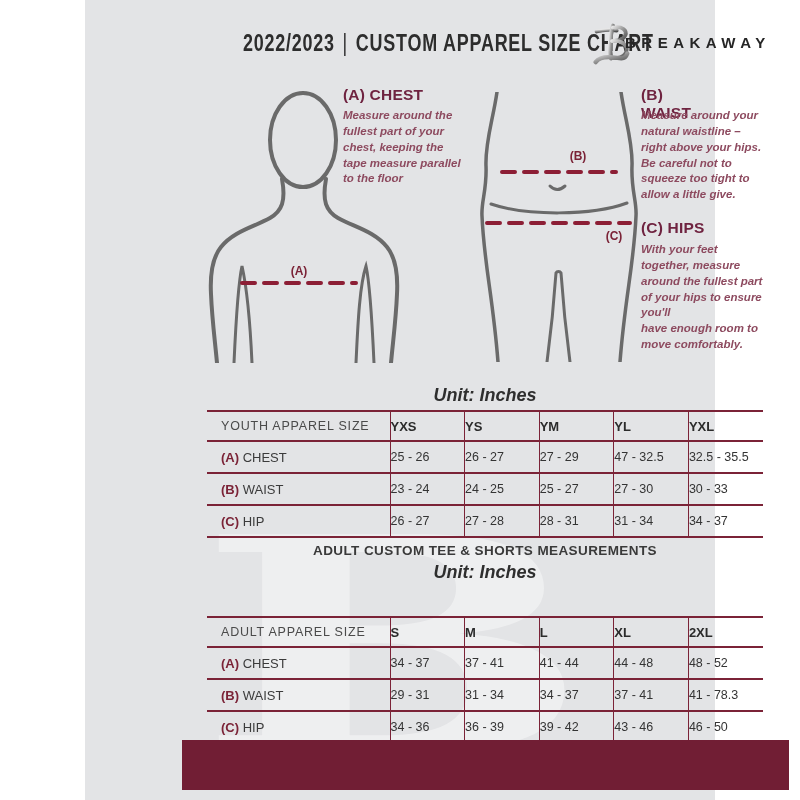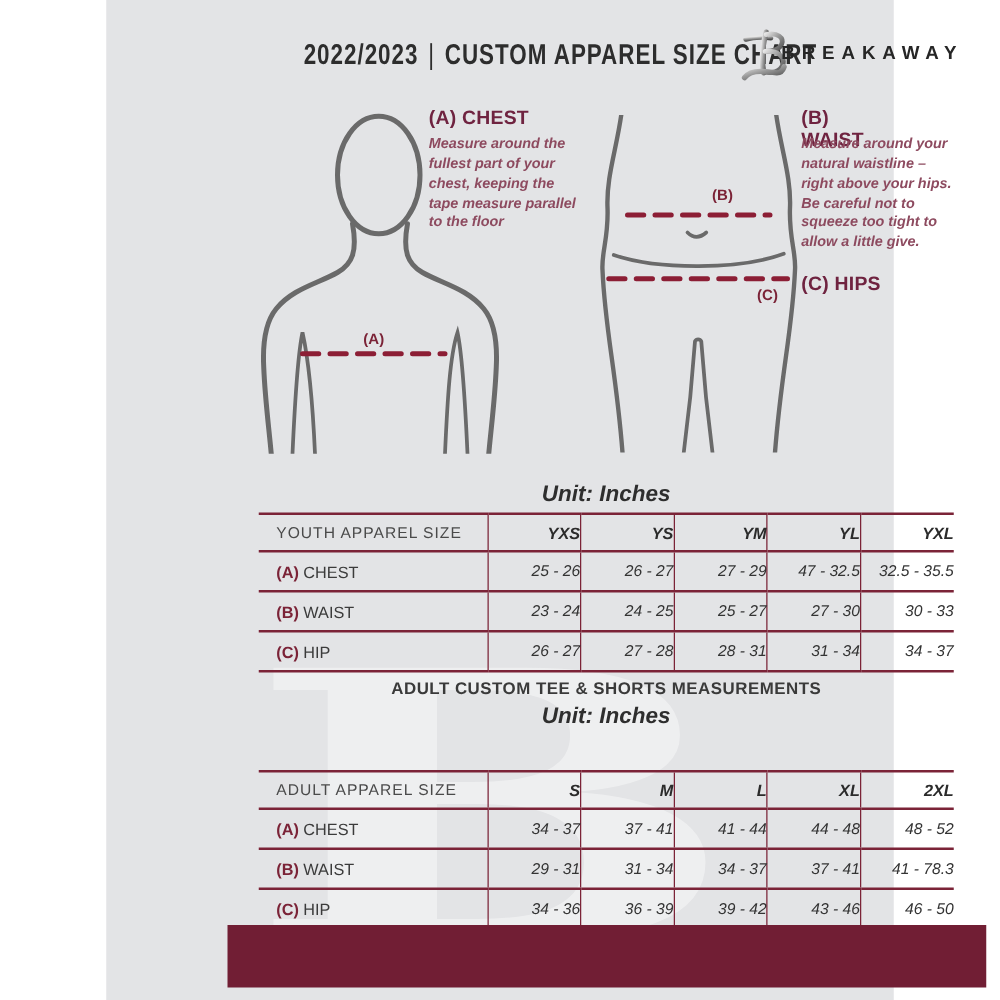--- a/index.html
+++ b/index.html
@@ -40,22 +40,22 @@
     font-size:18px;font-style:italic;font-weight:600;color:#2e2e2e;}
 
   
   table.size{position:absolute;left:122px;width:556px;border-collapse:collapse;
     table-layout:fixed;z-index:1;}
   table.size td{padding:0;}
   table.size tr{height:32px;}
   table.size tr.head{height:30px;}
   table.size tr.head td{border-top:2px solid #7b2337;}
   table.size td{border-bottom:2px solid #7b2337;}
-  table.size td.val{border-left:1.5px solid #7b2337;text-align:right;
-    font-size:12.5px;color:#343434;font-style:italic;}
+  table.size td.val{border-left:1.5px solid #7b2337;text-align:left;
+    font-size:12.5px;color:#343434;}
   table.size tr.head td.val{font-weight:bold;font-size:13px;color:#2b2b2b;}
   .size-col-hdr{padding-left:14px !important;font-size:12.5px;color:#4a4a4a;letter-spacing:.8px;}
   .row-label{padding-left:14px !important;font-size:13px;color:#3b3b3b;}
   .row-prefix{color:#7b2337;font-weight:bold;}
 
   
   #footer-bar{position:absolute;left:97px;top:740px;width:607px;height:50px;background:#711e34;z-index:1;}
 </style>
 </head>
 <body>
@@ -119,20 +119,27 @@
 
     <div class="ins-head" style="left:556px;top:86px;">(B) WAIST</div>
     <div class="ins-body" style="left:556px;top:108px;width:142px;">Measure around your
 natural waistline –
 right above your hips.
 Be careful not to
 squeeze too tight to
 allow a little give.</div>
 
     <div class="ins-head" style="left:556px;top:219px;">(C) HIPS</div>
+    <div class="ins-body" style="left:556px;top:242px;width:146px;">With your feet
+together, measure
+around the fullest part
+of your hips to ensure
+you'll
+have enough room to
+move comfortably.</div>
 
     <div class="sec-sub" style="top:385px;">Unit: Inches</div>
 
     <table class="size" style="top:410px;">
       <colgroup>
           <col style="width:183px">
           <col>
           <col>
           <col>
           <col>

